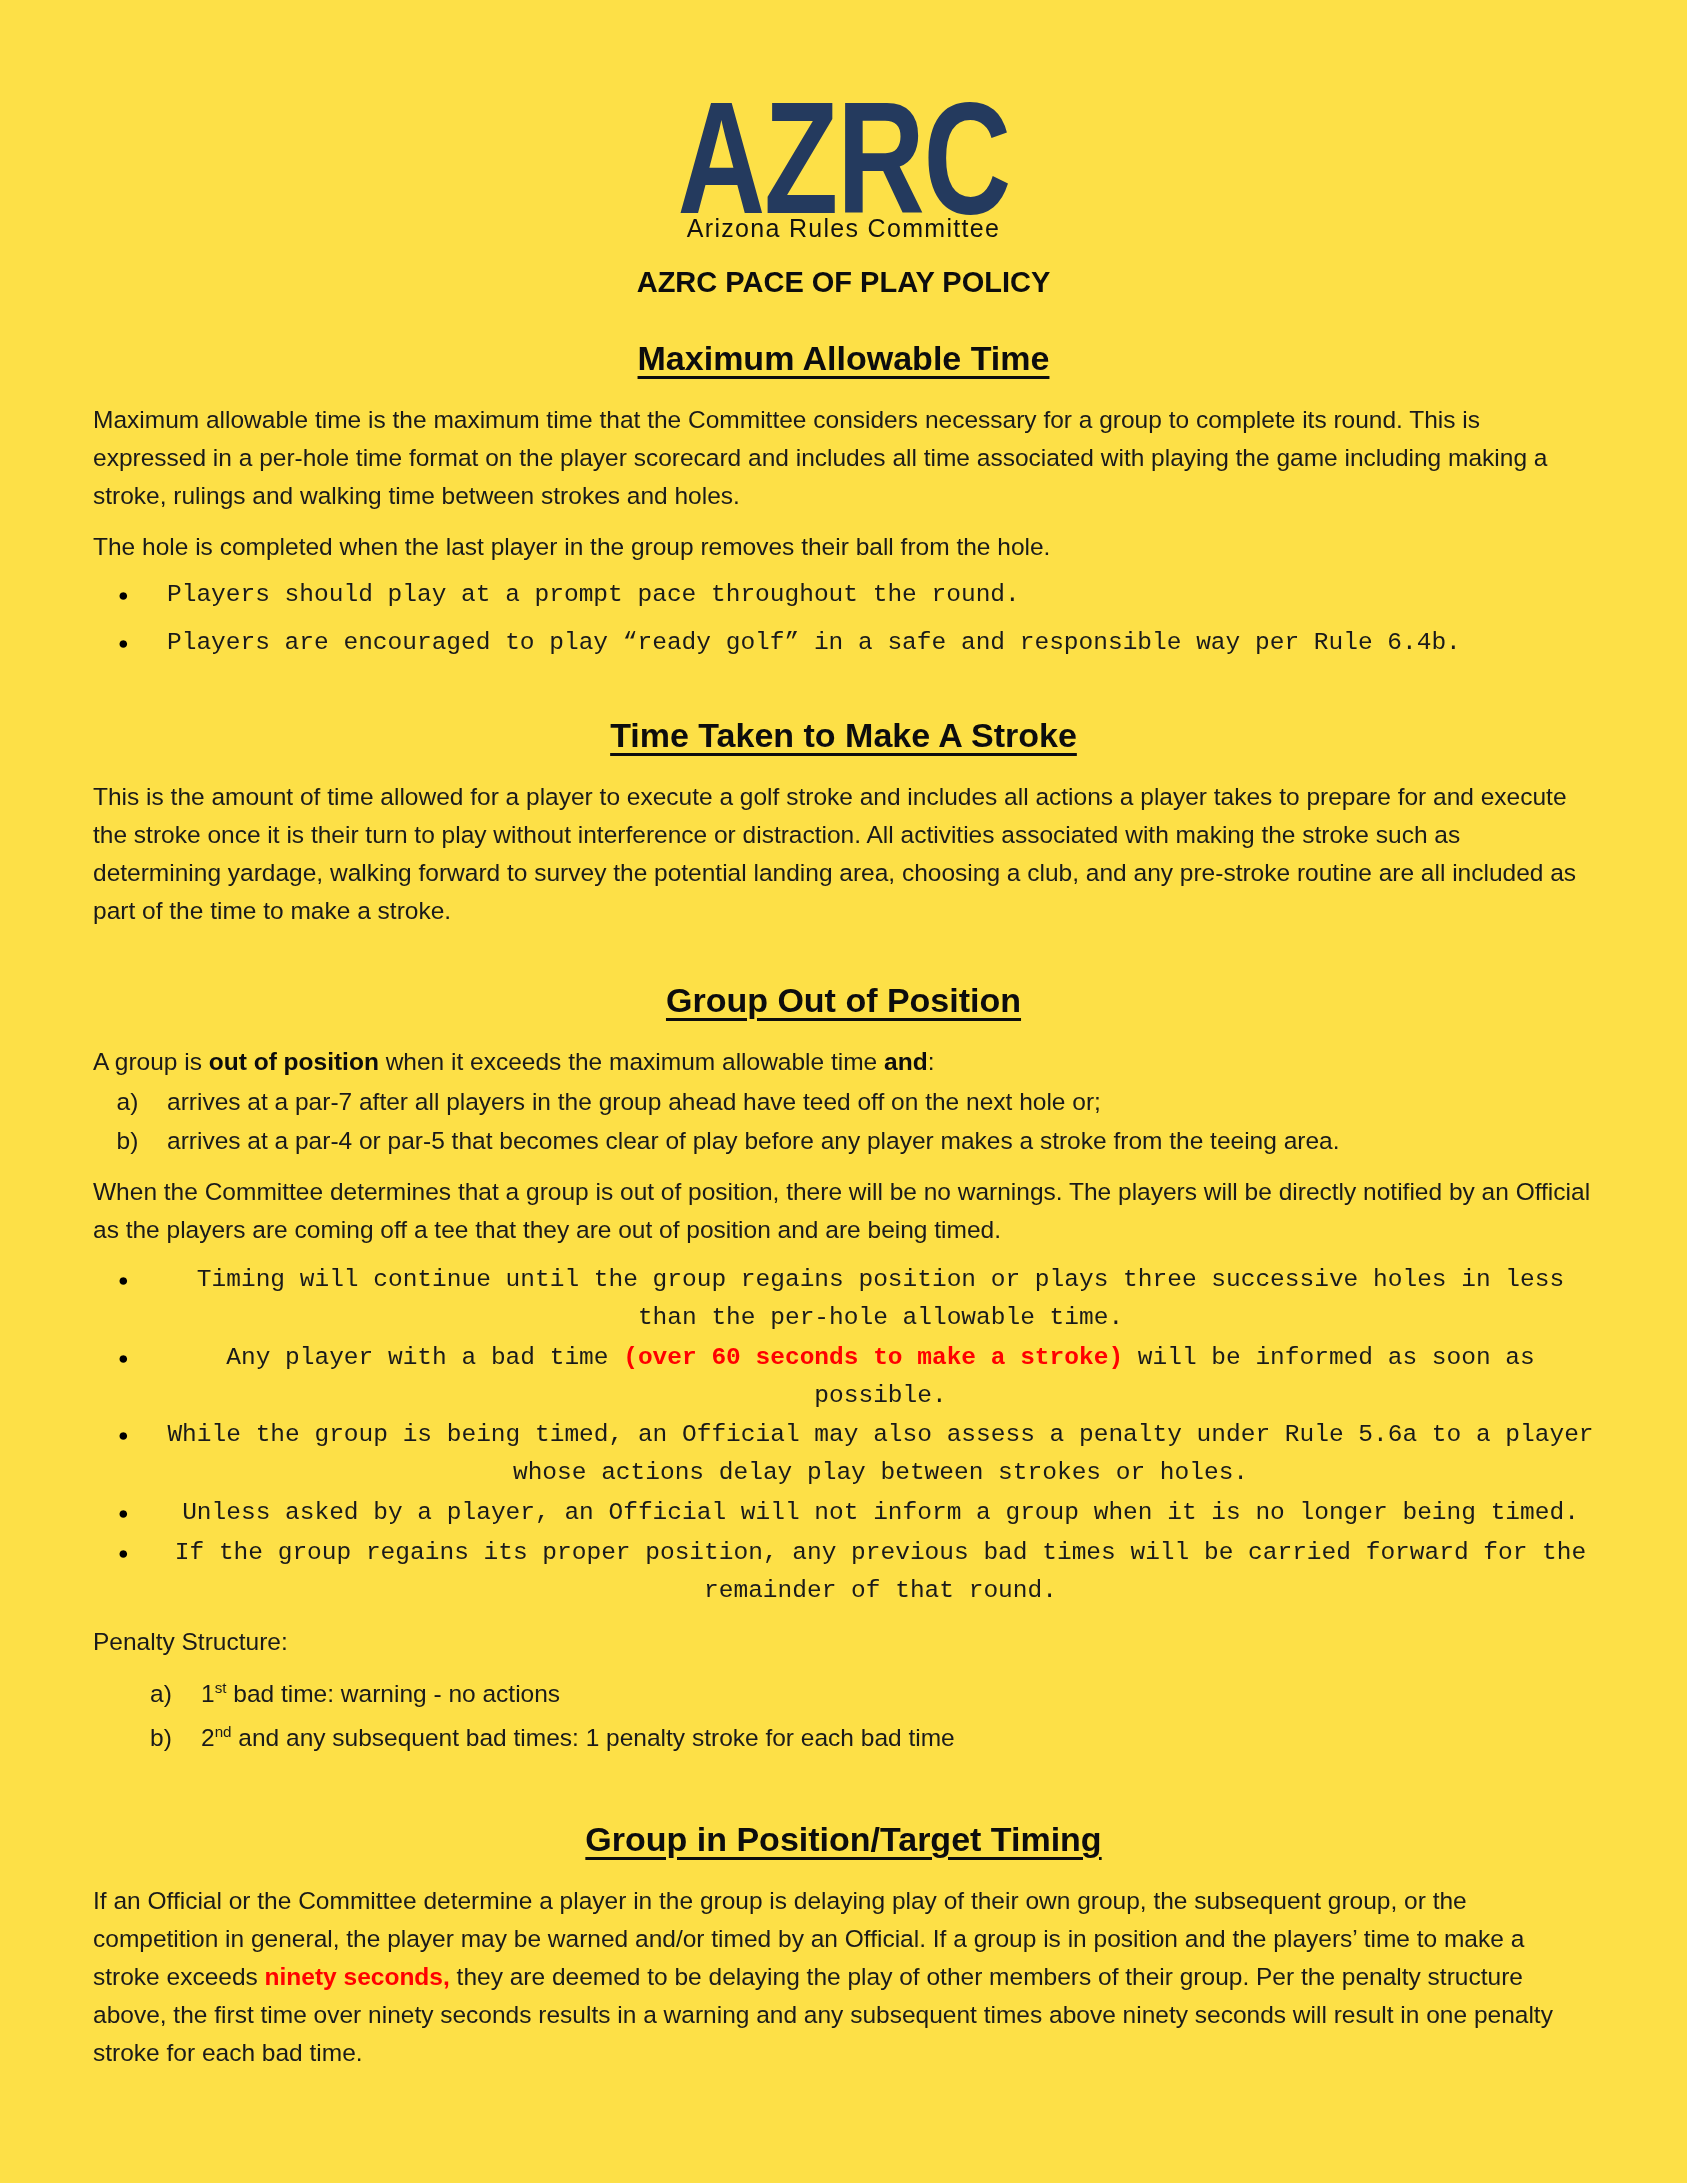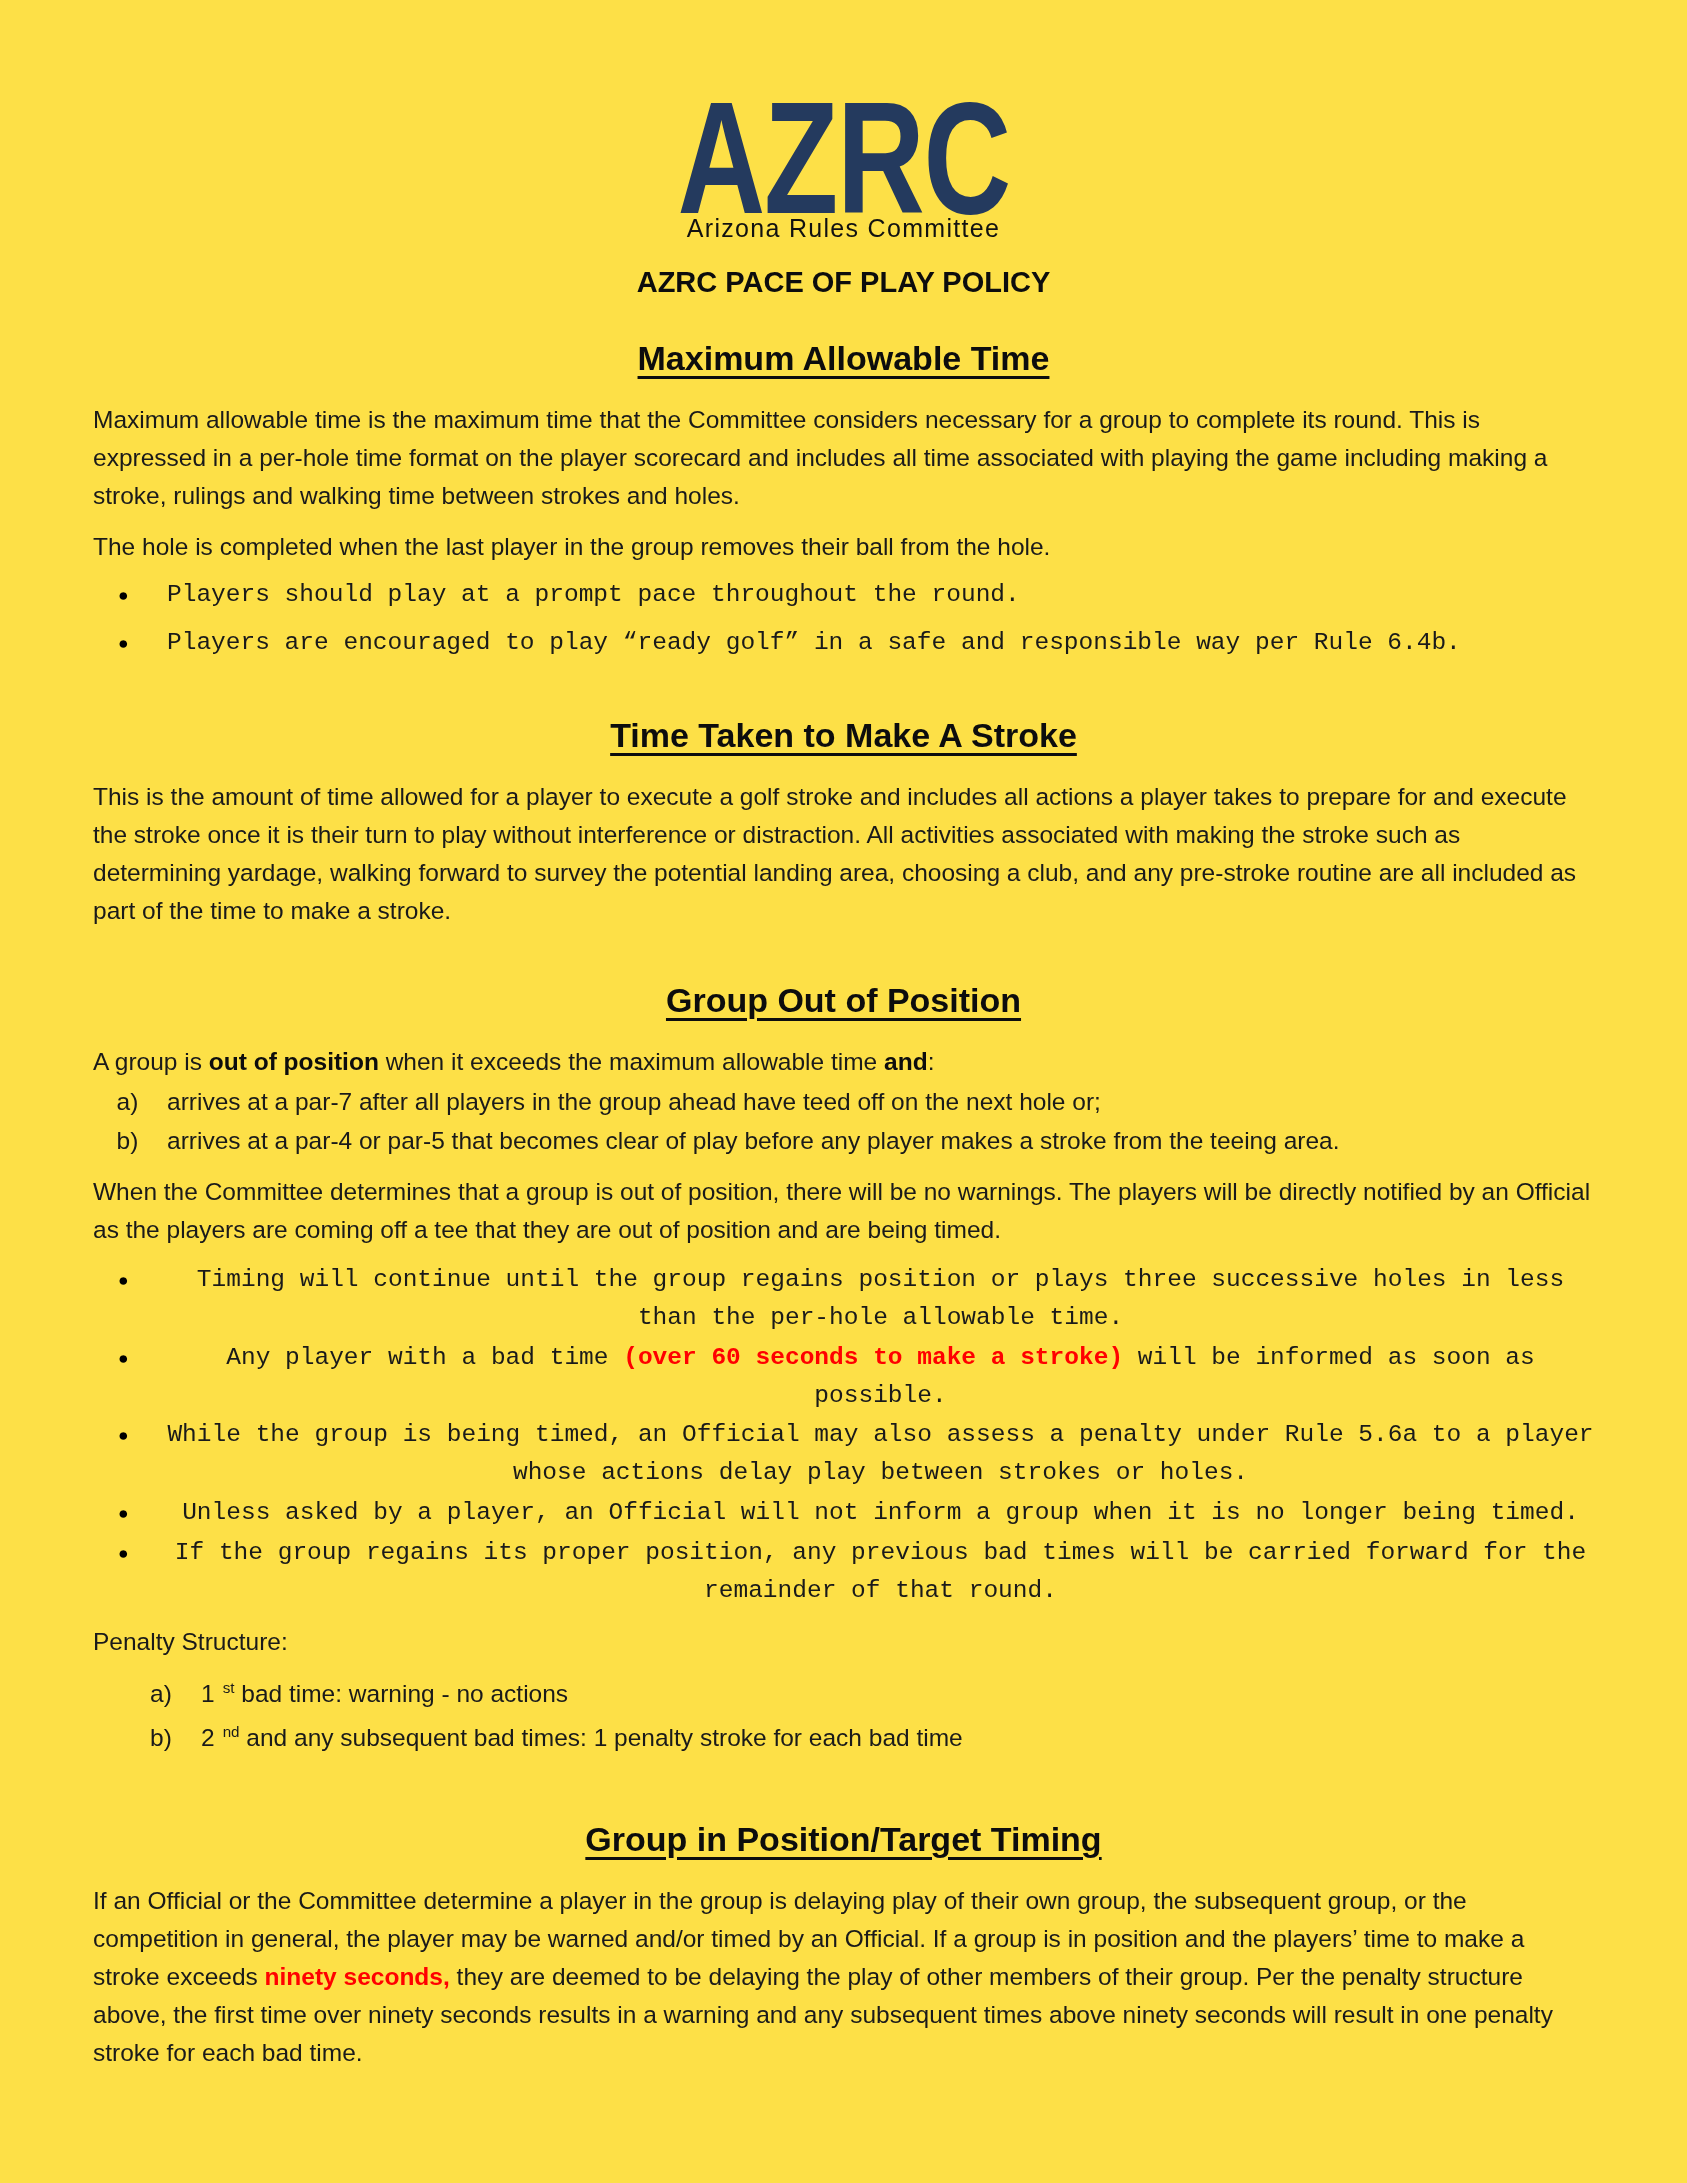--- a/index.html
+++ b/index.html
@@ -61,21 +61,21 @@
   .para{
     margin:0;
     font-size:24.5px;
     line-height:38px;
     color:#1a1a1a;
   }
   .para.first-after-heading{ margin-top:22px; }
   .para.follow{ margin-top:13.5px; }
   .bold{ font-weight:bold; color:#0d0d0d; }
   .red{ color:#ff0000; font-weight:bold; }
-  sup.ord{ font-size:0.62em; vertical-align:super; line-height:0;margin-left:8px; }
+  sup.ord{ font-size:0.62em; vertical-align:super; line-height:0; }
   
   ul.bullets{
     list-style:none;
     margin:6.7px 0 0 0;
     padding:0;
     font-family:Liberation Mono, monospace;
   }
   ul.bullets li{
     position:relative;
     padding-left:74px;

